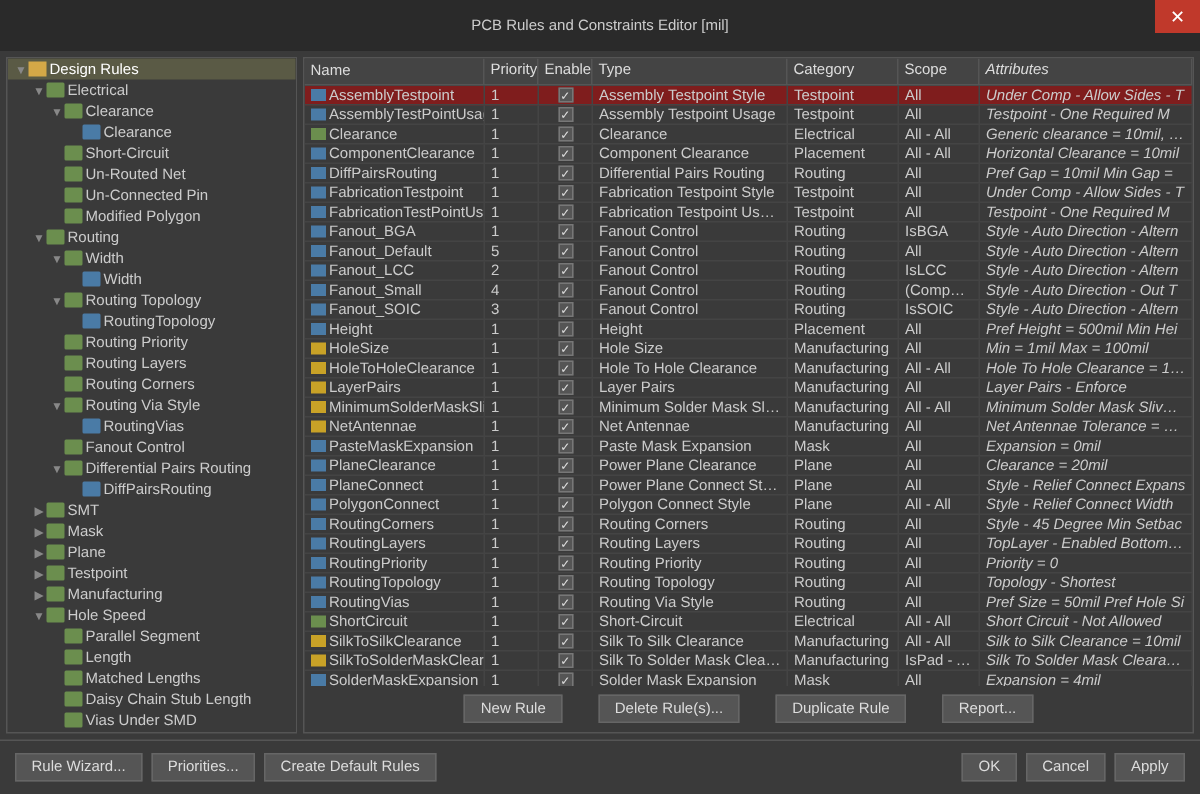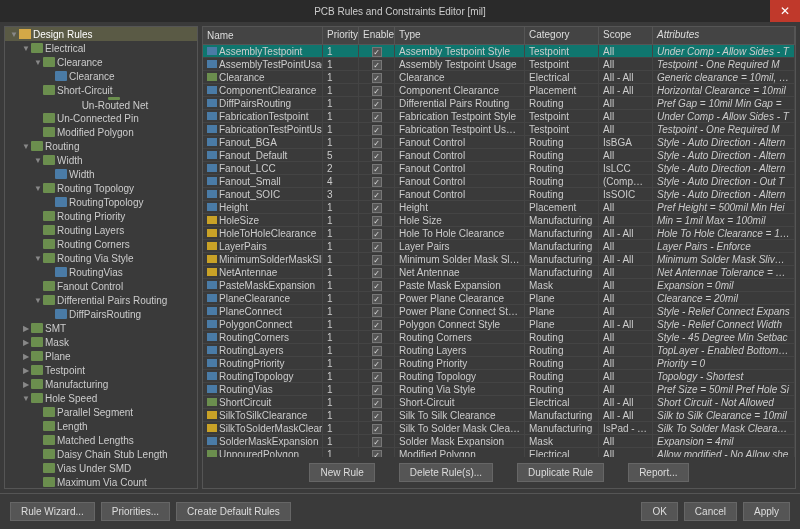--- a/index.html
+++ b/index.html
@@ -1,33 +1,33 @@
 <!DOCTYPE html>
 <html><head>
 <meta charset="utf-8">
 <style>
 * { margin:0; padding:0; box-sizing:border-box; font-family:"Segoe UI",Tahoma,sans-serif; font-size:10px; }
 body { background:#3a3a3a; color:#ccc; width:800px; height:529px; overflow:hidden; display:flex; flex-direction:column; }
-.titlebar { background:#2a2a2a; height:22px; display:flex; align-items:center; justify-content:center; position:relative; color:#ccc; font-size:11px; }
+.titlebar { background:#2a2a2a; height:34px; display:flex; align-items:center; justify-content:center; position:relative; color:#ccc; font-size:11px; }
 .titlebar .close { position:absolute; right:0; top:0; width:30px; height:22px; background:#c0392b; display:flex; align-items:center; justify-content:center; color:#fff; font-size:12px; cursor:pointer; }
 .main { flex:1; display:flex; overflow:hidden; padding:4px; gap:4px; }
 .tree { width:194px; background:#3a3a3a; overflow-y:auto; border:1px solid #555; }
 .tree-row { display:flex; align-items:center; height:14px; padding-left:4px; white-space:nowrap; cursor:pointer; }
 .tree-row.sel { background:#5a5a45; color:#fff; }
 .tree-row .tw { width:10px; color:#888; font-size:8px; display:inline-block; text-align:center; }
 .tree-row .ico { width:12px; height:10px; margin-right:2px; display:inline-block; }
 .ico.fld { background:#d4a847; }
 .ico.cat { background:#6b8e4e; border-radius:1px; }
 .ico.rule { background:#4a7ba6; border-radius:1px; }
 .grid { flex:1; display:flex; flex-direction:column; border:1px solid #555; overflow:hidden; }
 .grid-head { display:flex; background:#444; border-bottom:1px solid #555; height:18px; }
 .grid-head > div { padding:2px 4px; border-right:1px solid #555; color:#ddd; overflow:hidden; white-space:nowrap; }
 .grid-body { flex:1; overflow-y:auto; overflow-x:hidden; }
 .grid-row { display:flex; height:13px; align-items:center; border-bottom:1px solid #444; }
-.grid-row.sel { background:#0f766e; }
+.grid-row.sel { background:#7f1d1d; }
 .grid-row > div { padding:0 4px; border-right:1px solid #444; overflow:hidden; white-space:nowrap; text-overflow:ellipsis; height:13px; line-height:13px; }
 .c-name { width:120px; display:flex; align-items:center; gap:2px; }
 .c-pri { width:36px; }
 .c-en { width:36px; text-align:center; }
 .c-type { width:130px; }
 .c-cat { width:74px; }
 .c-scope { width:54px; }
 .c-attr { flex:1;font-style:italic; }
 .chk { width:10px; height:10px; background:#555; border:1px solid #777; display:inline-flex; align-items:center; justify-content:center; font-size:8px; color:#ddd; }
 .rico { width:10px; height:8px; background:#4a7ba6; display:inline-block; flex-shrink:0; }
@@ -69,21 +69,21 @@
       <div class="tree-row" style="padding-left: 40px;">
         <span class="tw"></span>
         <span class="ico rule"></span>
         <span>Clearance</span>
       </div>
       <div class="tree-row" style="padding-left: 28px;">
         <span class="tw"></span>
         <span class="ico cat"></span>
         <span>Short-Circuit</span>
       </div>
-      <div class="tree-row" style="padding-left: 28px; flex-direction: column;">
+      <div class="tree-row" style="padding-left: 28px;">
         <span class="tw"></span>
         <span class="ico cat"></span>
         <span>Un-Routed Net</span>
       </div>
       <div class="tree-row" style="padding-left: 28px;">
         <span class="tw"></span>
         <span class="ico cat"></span>
         <span>Un-Connected Pin</span>
       </div>
       <div class="tree-row" style="padding-left: 28px;">

